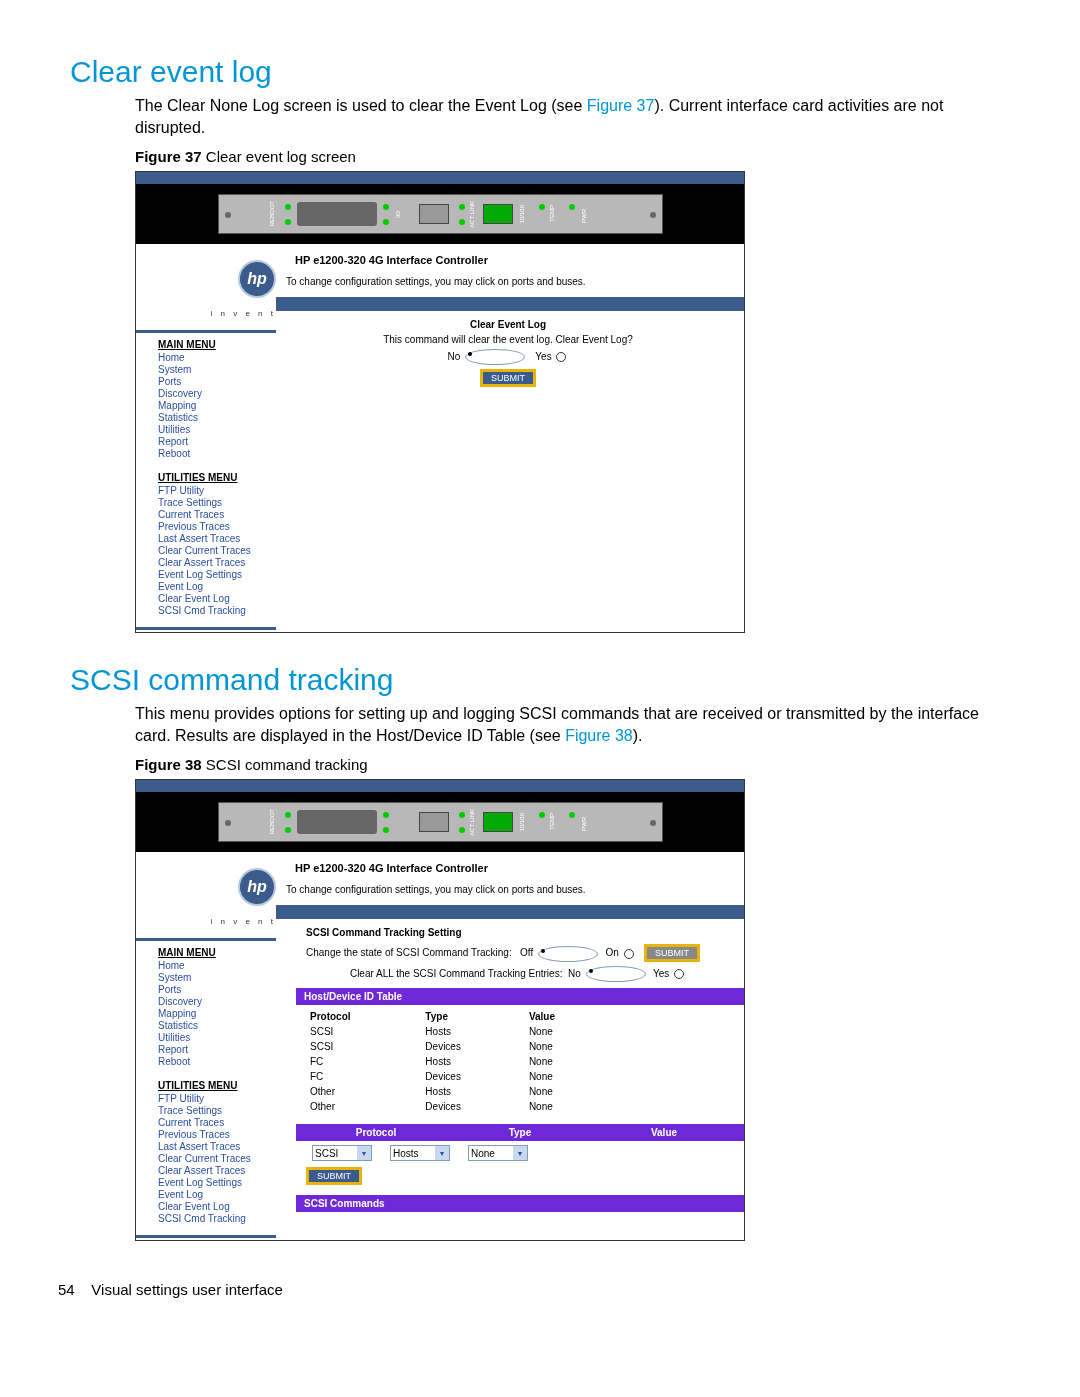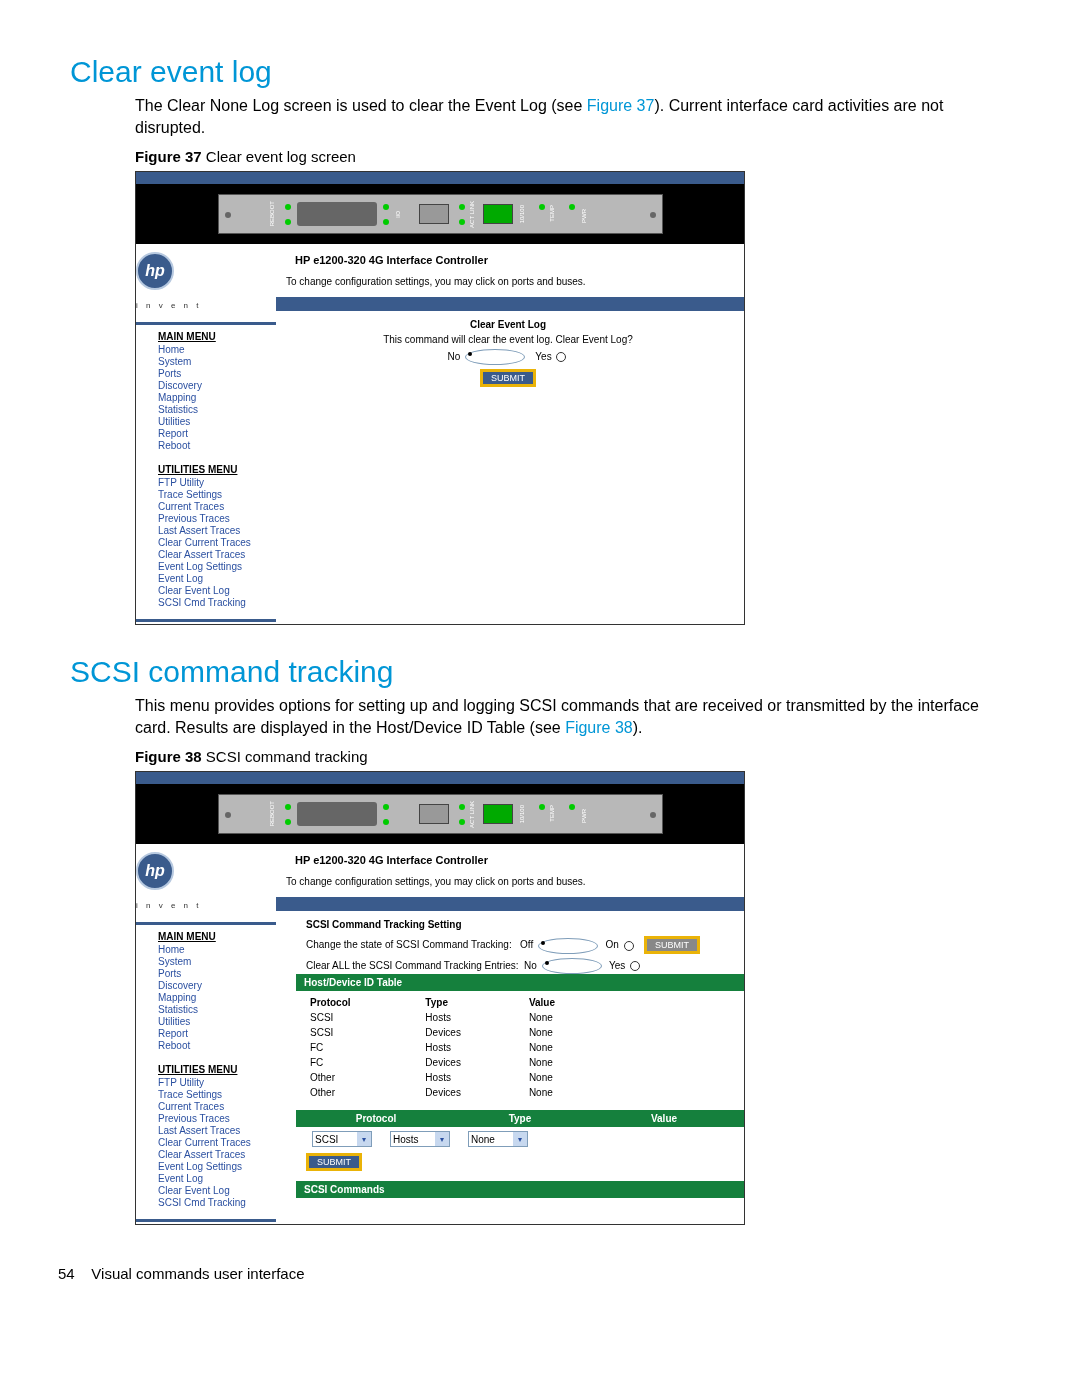--- a/index.html
+++ b/index.html
@@ -62,32 +62,32 @@
   .hw-device .screw.s1{left:6px;top:17px;}
   .hw-device .screw.s2{right:6px;top:17px;}
   .hw-port-group{position:absolute;top:7px;bottom:7px;background:#666;border-radius:3px;}
   .hw-rot{position:absolute; font-size:6px; color:#fff; writing-mode:vertical-rl; transform:rotate(180deg);}
   .led{position:absolute;width:6px;height:6px;border-radius:50%;}
   .led.g{background:#0c0;}
   .sq-port{position:absolute;width:30px;height:20px;background:#111;border:1px solid #444;}
 
   .ss-row { display:flex; }
   .ss-sidebar { width:140px; background:#fff; }
-  .ss-logo-area{ text-align:left; padding:8px 0 6px 0;}
+  .ss-logo-area{ text-align:right; padding:16px 0 6px 0;}
   .hp-logo{width:38px;height:38px;border-radius:50%;background:#3a5b8c;display:inline-flex;align-items:center;justify-content:center;color:#fff;font-style:italic;font-weight:bold;font-size:16px;border:2px solid #b7c9e0;}
   .invent{font-size:8px;letter-spacing:3px;color:#333;margin-top:11px;}
   .sep-blue{height:3px;background:#3a5b8c;margin:6px 0 2px 0;}
   .menu-block{padding:0 10px 6px 14px; font-size:10px;}
   .menu-hdr{font-weight:bold;color:#000;margin:6px 0 2px 8px;text-decoration:underline;font-size:10px;}
   .menu-item{color:#2a4fa0;margin:1px 8px;cursor:pointer;}
   .ss-main{flex:1; padding:10px 14px 14px 10px; font-size:10px;}
   .prod-title{font-weight:bold;font-size:11px;margin-bottom:10px;padding-left:9px;}
   .prod-sub{font-size:10px;margin-bottom:10px;}
   .main-sep-row{height:14px;background:#3a5b8c;margin:6px -14px 8px -10px;}
-  .panel-hdr-blue{background:#15803d;color:#fff;font-weight:bold;padding:3px 8px;font-size:10px;}
+  .panel-hdr-blue{background:#6d28d9;color:#fff;font-weight:bold;padding:3px 8px;font-size:10px;}
   .center{text-align:center;}
   .cel-title{font-weight:bold;margin-bottom:4px;}
   .radio{display:inline-block;width:10px;height:10px;border:1px solid #333;border-radius:50%;vertical-align:middle;margin:0 2px;position:relative;}
   .radio.sel::after{content:'';position:absolute;left:2px;top:2px;width:4px;height:4px;border-radius:50%;background:#000;}
   .submit-btn{display:inline-block;background:#3a5b8c;color:#fff;border:3px solid #eab308;font-size:9px;padding:1px 8px;cursor:pointer;}
   .tbl{width:100%;font-size:10px;border-collapse:collapse;}
   .tbl th{font-weight:bold;text-align:left;padding:2px 4px;}
   .tbl td{padding:2px 4px;}
   .sel{border:1px solid #7f9db9;background:#fff;font-size:10px;padding:0 2px;height:16px;display:inline-flex;align-items:center;min-width:60px;justify-content:space-between;}
   .sel .caret{width:14px;height:14px;background:#c7d8ef;display:inline-flex;align-items:center;justify-content:center;color:#2a4fa0;font-size:8px;margin-left:4px;margin-right:-2px;}
@@ -263,21 +263,21 @@
       <div style="padding:0 14px 0 30px;">
         <div style="font-weight:bold;margin-bottom:6px;">SCSI Command Tracking Setting</div>
         <div style="margin-bottom:4px;">
           <span>Change the state of SCSI Command Tracking:</span>&nbsp;&nbsp;
           <span>Off</span>
           <span class="radio sel"></span>&nbsp;
           <span>On</span>
           <span class="radio"></span>&nbsp;&nbsp;
           <span class="submit-btn" style="background:#888;">SUBMIT</span>
         </div>
-        <div style="margin-bottom:0;">
+        <div style="margin-bottom:6px;text-align:center;">
           <span>Clear ALL the SCSI Command Tracking Entries:</span>&nbsp;
           <span>No</span>
           <span class="radio sel"></span>&nbsp;
           <span>Yes</span>
           <span class="radio"></span>
         </div>
       </div>
       <div class="panel-hdr-blue" style="margin-left:20px;">Host/Device ID Table</div>
       <table class="tbl" style="margin:4px 0 10px 30px;width:300px;">
         <tbody>
@@ -339,16 +339,16 @@
       </div>
       <div style="margin:6px 0 10px 30px;">
         <span class="submit-btn">SUBMIT</span>
       </div>
       <div class="panel-hdr-blue" style="margin-left:20px;margin-bottom:6px;">SCSI Commands</div>
     </div>
   </div>
 </div>
 
 <div style="margin-left:18px;font-size:15px;">
-  <span>54</span>&nbsp;&nbsp;&nbsp;&nbsp;<span>Visual commands user interface</span>
+  <span>54</span>&nbsp;&nbsp;&nbsp;&nbsp;<span>Visual settings user interface</span>
 </div>
 
 </div>
 
 </body></html>

